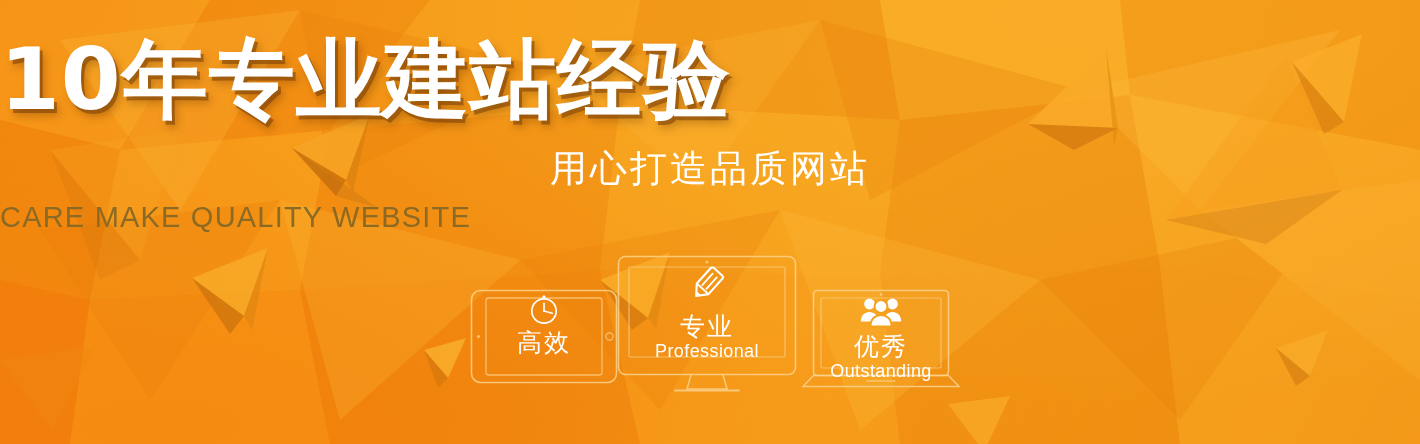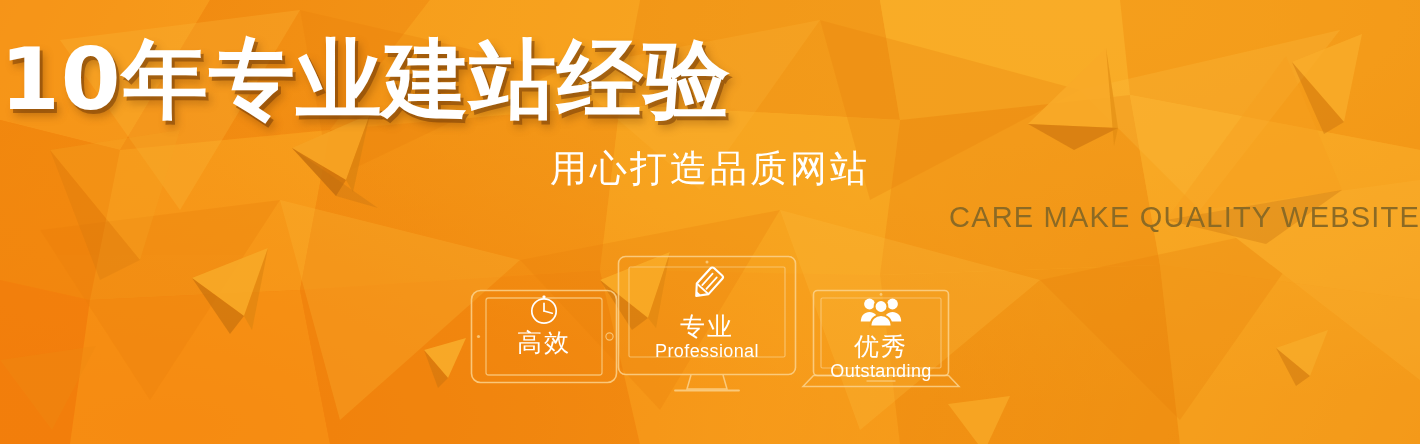--- a/index.html
+++ b/index.html
@@ -53,21 +53,21 @@
     font-size:37px;
     line-height:1.15;
     color:#FFFFFF;
     letter-spacing:3px;
     font-family:"DejaVu Sans","Liberation Sans",sans-serif;
     white-space:nowrap;
   }
   .sub-en {
     position:absolute;
     left:0; right:0; top:200px;
-    text-align:right;
+    text-align:left;
     font-size:29px;
     line-height:1.2;
     color:#8C6A24;
     letter-spacing:1.2px;
     font-family:"Liberation Sans", sans-serif;
     white-space:nowrap;
   }
 
   
   .devices { position:absolute; left:0; top:0; width:1420px; height:444px; }

